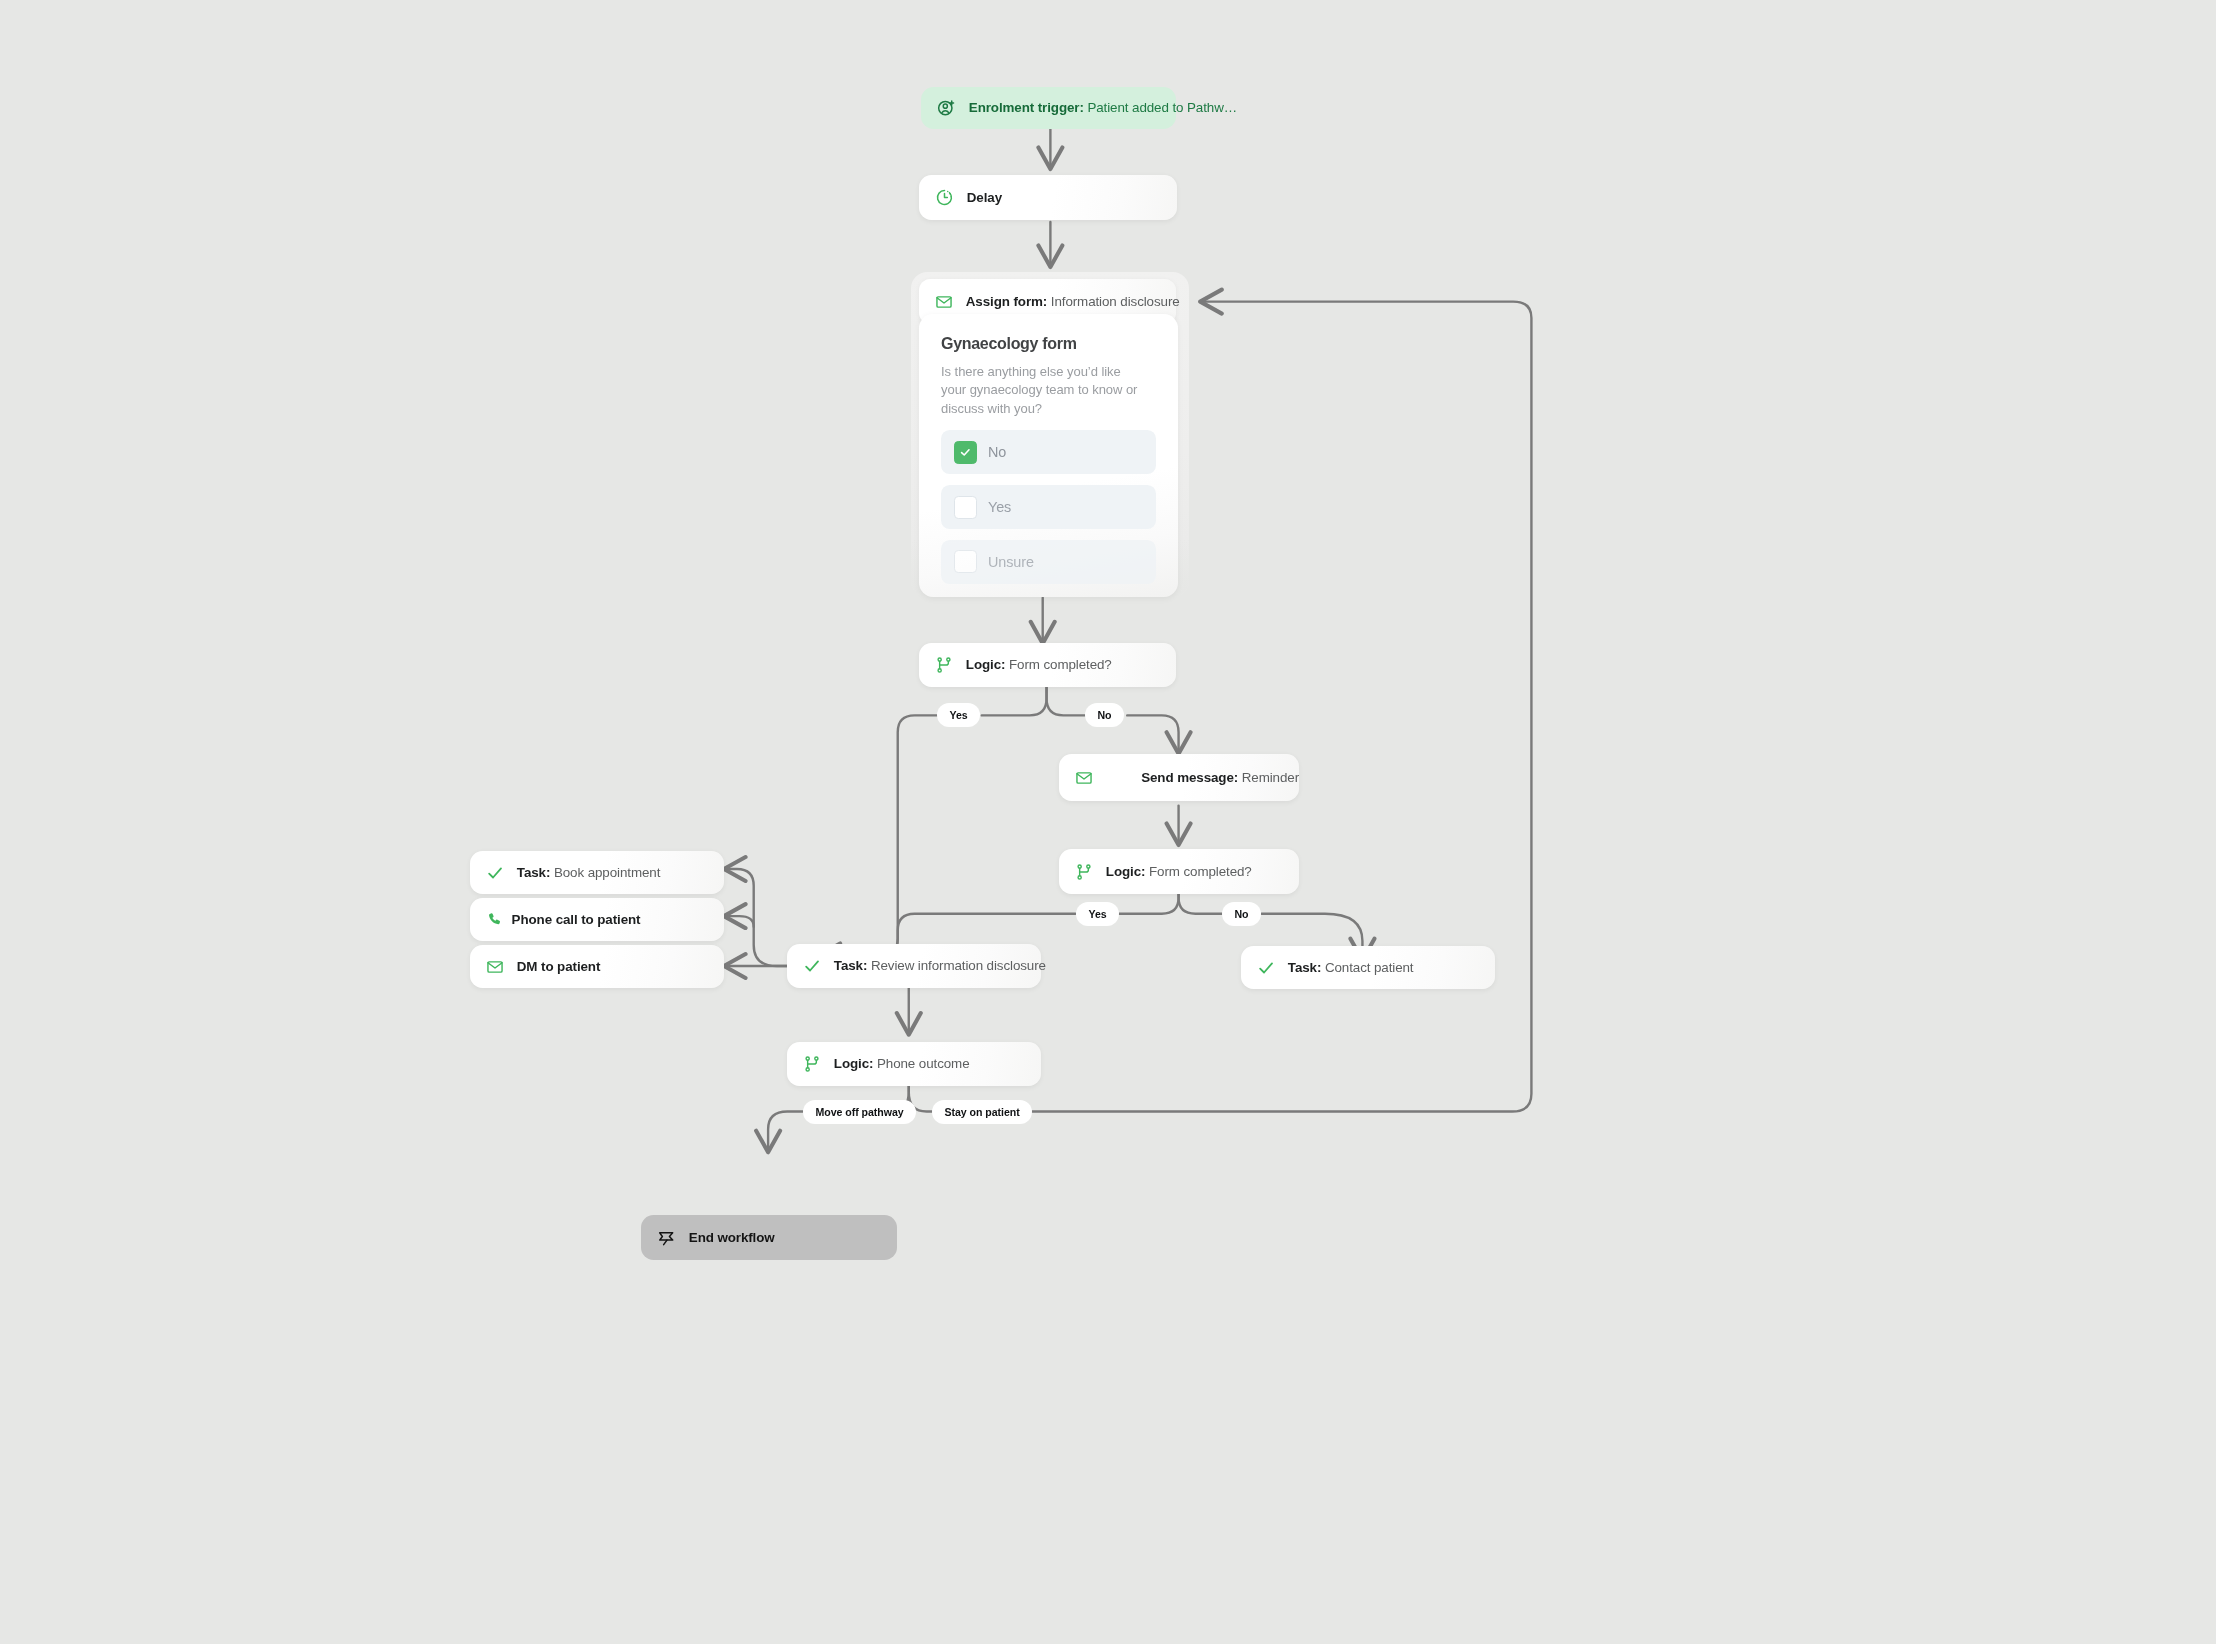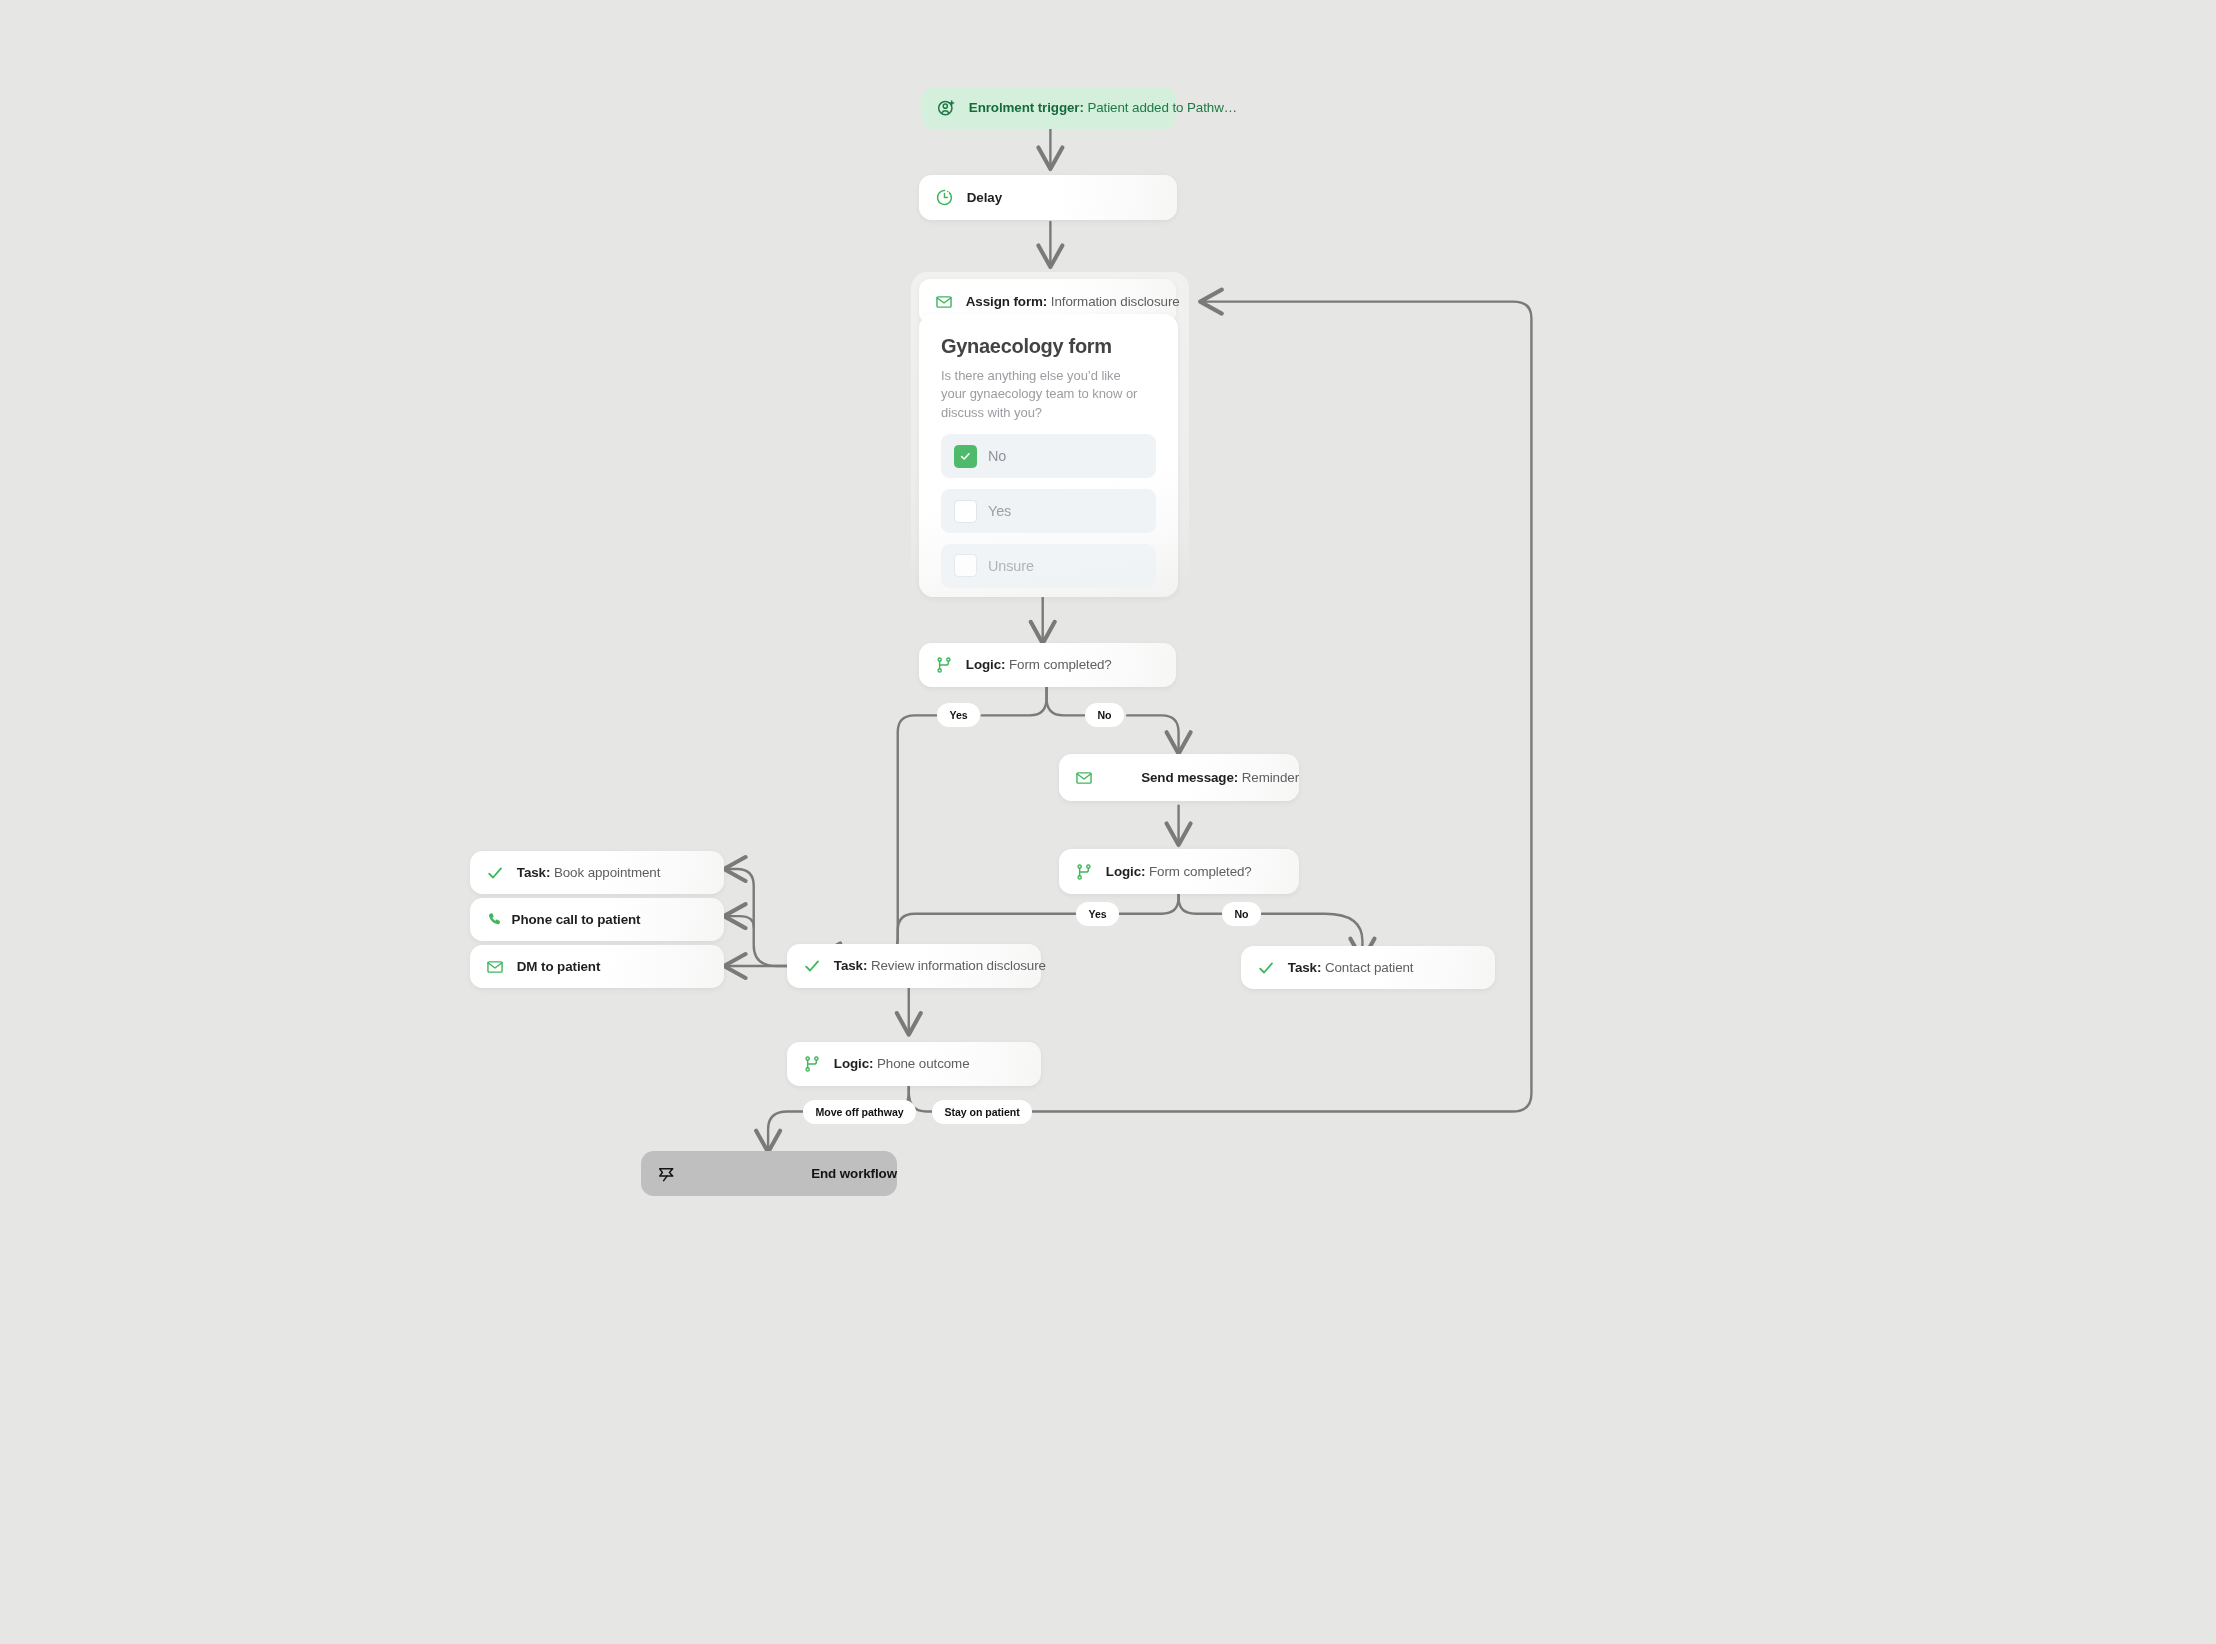--- a/index.html
+++ b/index.html
@@ -74,21 +74,21 @@
   #formcard{
     position:absolute;left:919px;top:314px;width:259px;height:283px;
     border-radius:14.4px;
     background:linear-gradient(170deg,#ffffff 0%,#ffffff 60%,#fafafa 80%,#f2f2f1 100%);
     box-shadow:0 1.9px 6.7px rgba(0,0,0,.05);
     padding:22px 22px 0 22px;
     box-sizing:border-box;
   }
   #formcard h2{
     margin:0 0 10.6px 0;
-    font-size:20px;
+    font-size:16px;
     font-weight:700;
     color:#414345;
     letter-spacing:-0.3px;
     line-height:1;
   }
   #formcard .q{
     margin:0 0 12.5px 0;
     font-size:13px;
     line-height:1.42;
     color:#9a9da1;
@@ -329,21 +329,21 @@
         <circle cx="6.2" cy="4.8" r="2.1"></circle>
         <circle cx="6.2" cy="19.2" r="2.1"></circle>
         <circle cx="17.8" cy="4.8" r="2.1"></circle>
         <path d="M6.2 6.9v10.2"></path>
         <path d="M17.8 6.9v2.4a2.8 2.8 0 0 1-2.8 2.8H6.2"></path>
       </svg>
     </span>
     <span class="label"><b>Logic:</b><span> Phone outcome</span></span>
   </div>
 
-  <div class="node endnode" style="left:641px;top:1151px;width:256px;height:45px;justify-content:space-between;">
+  <div class="node endnode" style="left:641px;top:1215px;width:256px;height:45px;">
     <span class="ico">
       <svg width="19" height="19" viewBox="0 0 24 24" fill="none" stroke="#141414" stroke-width="1.9" stroke-linecap="round" stroke-linejoin="round">
         <path d="M3.4 6.1h16.4l-4.1 4.6 4.1 4.6H3.4l3.4-4.6z"></path>
         <path d="M12.6 15.3 8.4 21"></path>
       </svg>
     </span>
     <span class="label">End workflow</span>
   </div>
 
   <div class="pill" style="left:937px;top:703px;">Yes</div>

